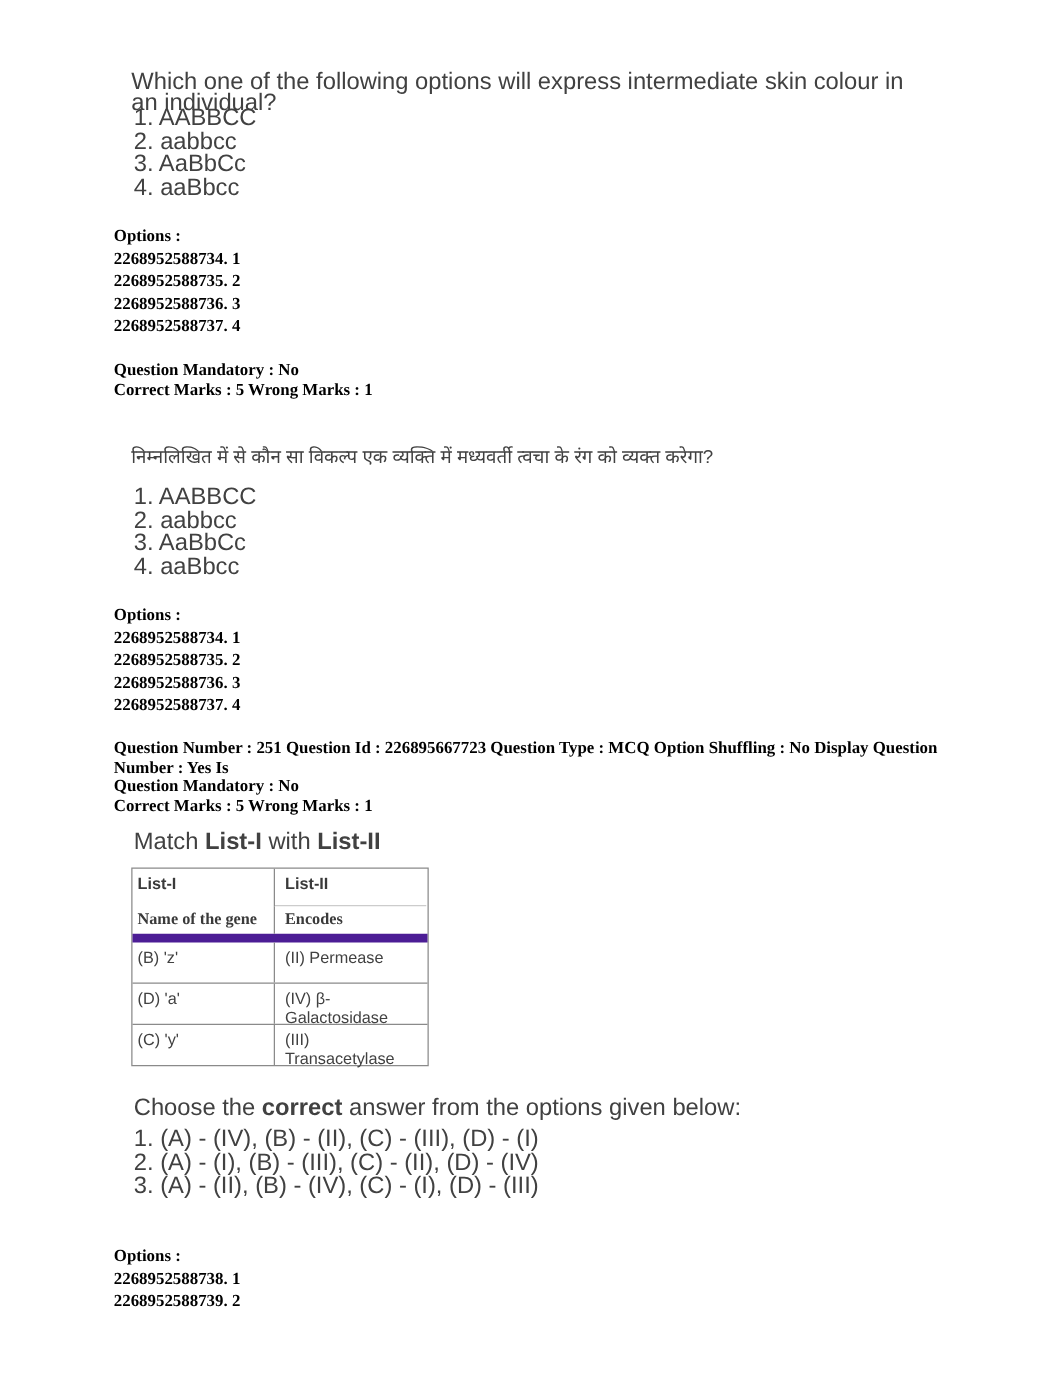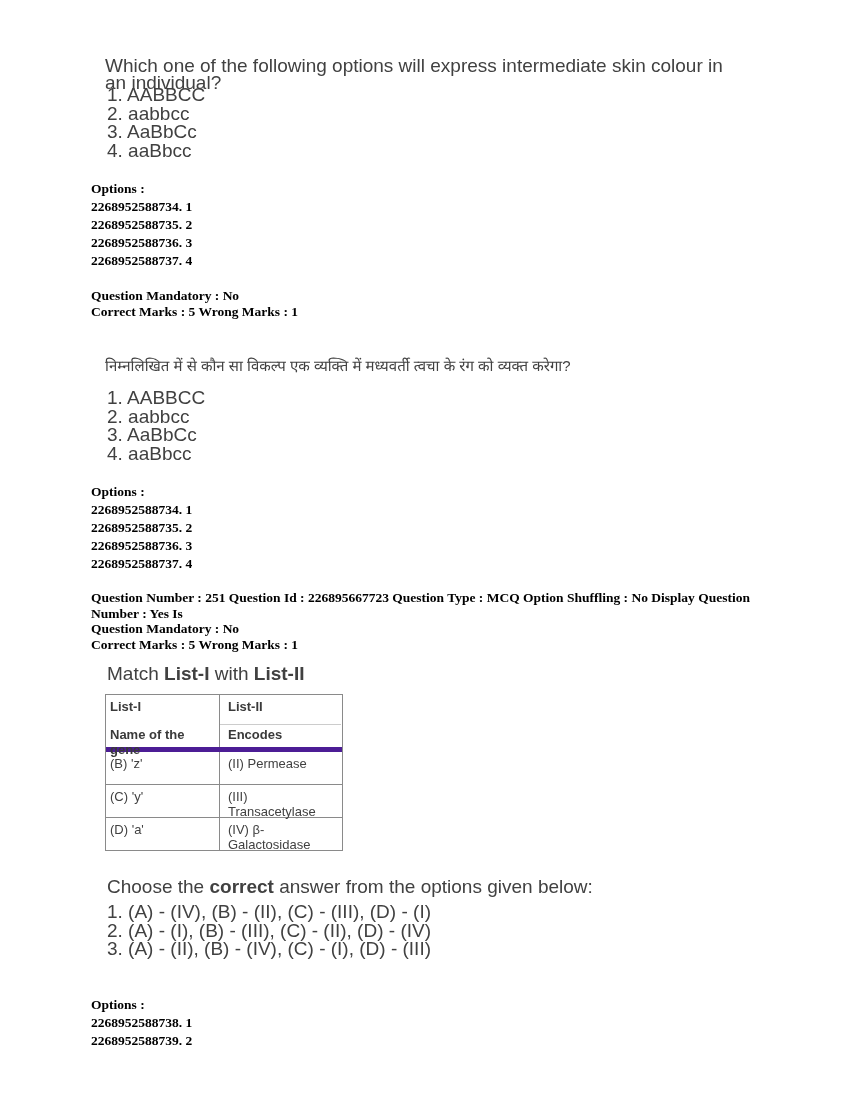--- a/index.html
+++ b/index.html
@@ -31,21 +31,21 @@
     background:#ffffff;
   }
   .mt-row { display:flex; align-items:stretch; }
   .mt-row .c1 {
     width:114px; border-right:1px solid #8a8a8a; padding:4px 4px 0 4px;
     box-sizing:border-box; flex:none;
   }
   .mt-row .c2 { width:121px; padding:4px 4px 0 8px; box-sizing:border-box; flex:none; }
   .mt-row.hdr1 { height:30px; }
   .mt-row.hdr1 .c2 { border-bottom:1px solid #cccccc; }
-  .mt-row.hdr2 { height:22px; border-bottom:5px solid #4c1d95; }
+  .mt-row.hdr2 { height:22px; border-bottom:7px solid #4c1d95;font-family:Liberation Serif, serif; }
   .mt-row.hdr2 .c1, .mt-row.hdr2 .c2 { padding-top:2px; }
   .mt-row.body { height:32px; border-bottom:1px solid #8a8a8a; }
   .mt-row.body:last-child { border-bottom:none; }
   .mt-row .cellt { font-size:13px; color:#414141; }
   .mt-row .bold { font-weight:bold; color:#3a3a3a; }
 </style>
 </head>
 <body>
 
 <div class="abs sans qtext" style="left:105px; top:57px; width:620px;">Which one of the following options will express intermediate skin colour in an individual?</div>
@@ -108,26 +108,26 @@
   </div>
   <div class="mt-row hdr2">
     <div class="c1 cellt bold">Name of the gene</div>
     <div class="c2 cellt bold">Encodes</div>
   </div>
   <div class="mt-row body">
     <div class="c1 cellt">(B) 'z'</div>
     <div class="c2 cellt">(II) Permease</div>
   </div>
   <div class="mt-row body">
+    <div class="c1 cellt">(D) 'a'</div>
+    <div class="c2 cellt">(IV) β- Galactosidase</div>
+  </div>
+  <div class="mt-row body">
     <div class="c1 cellt">(C) 'y'</div>
     <div class="c2 cellt">(III) Transacetylase</div>
-  </div>
-  <div class="mt-row body">
-    <div class="c1 cellt">(D) 'a'</div>
-    <div class="c2 cellt">(IV) β- Galactosidase</div>
   </div>
 </div>
 
 <div class="abs sans" style="left:107px; top:876px;">
   <span>Choose the </span><b class="inline">correct</b><span> answer from the options given below:</span>
 </div>
 
 <div class="abs sans choices" style="left:107px; top:903px;">
   <div>1. (A) - (IV), (B) - (II), (C) - (III), (D) - (I)</div>
   <div>2. (A) - (I), (B) - (III), (C) - (II), (D) - (IV)</div>

